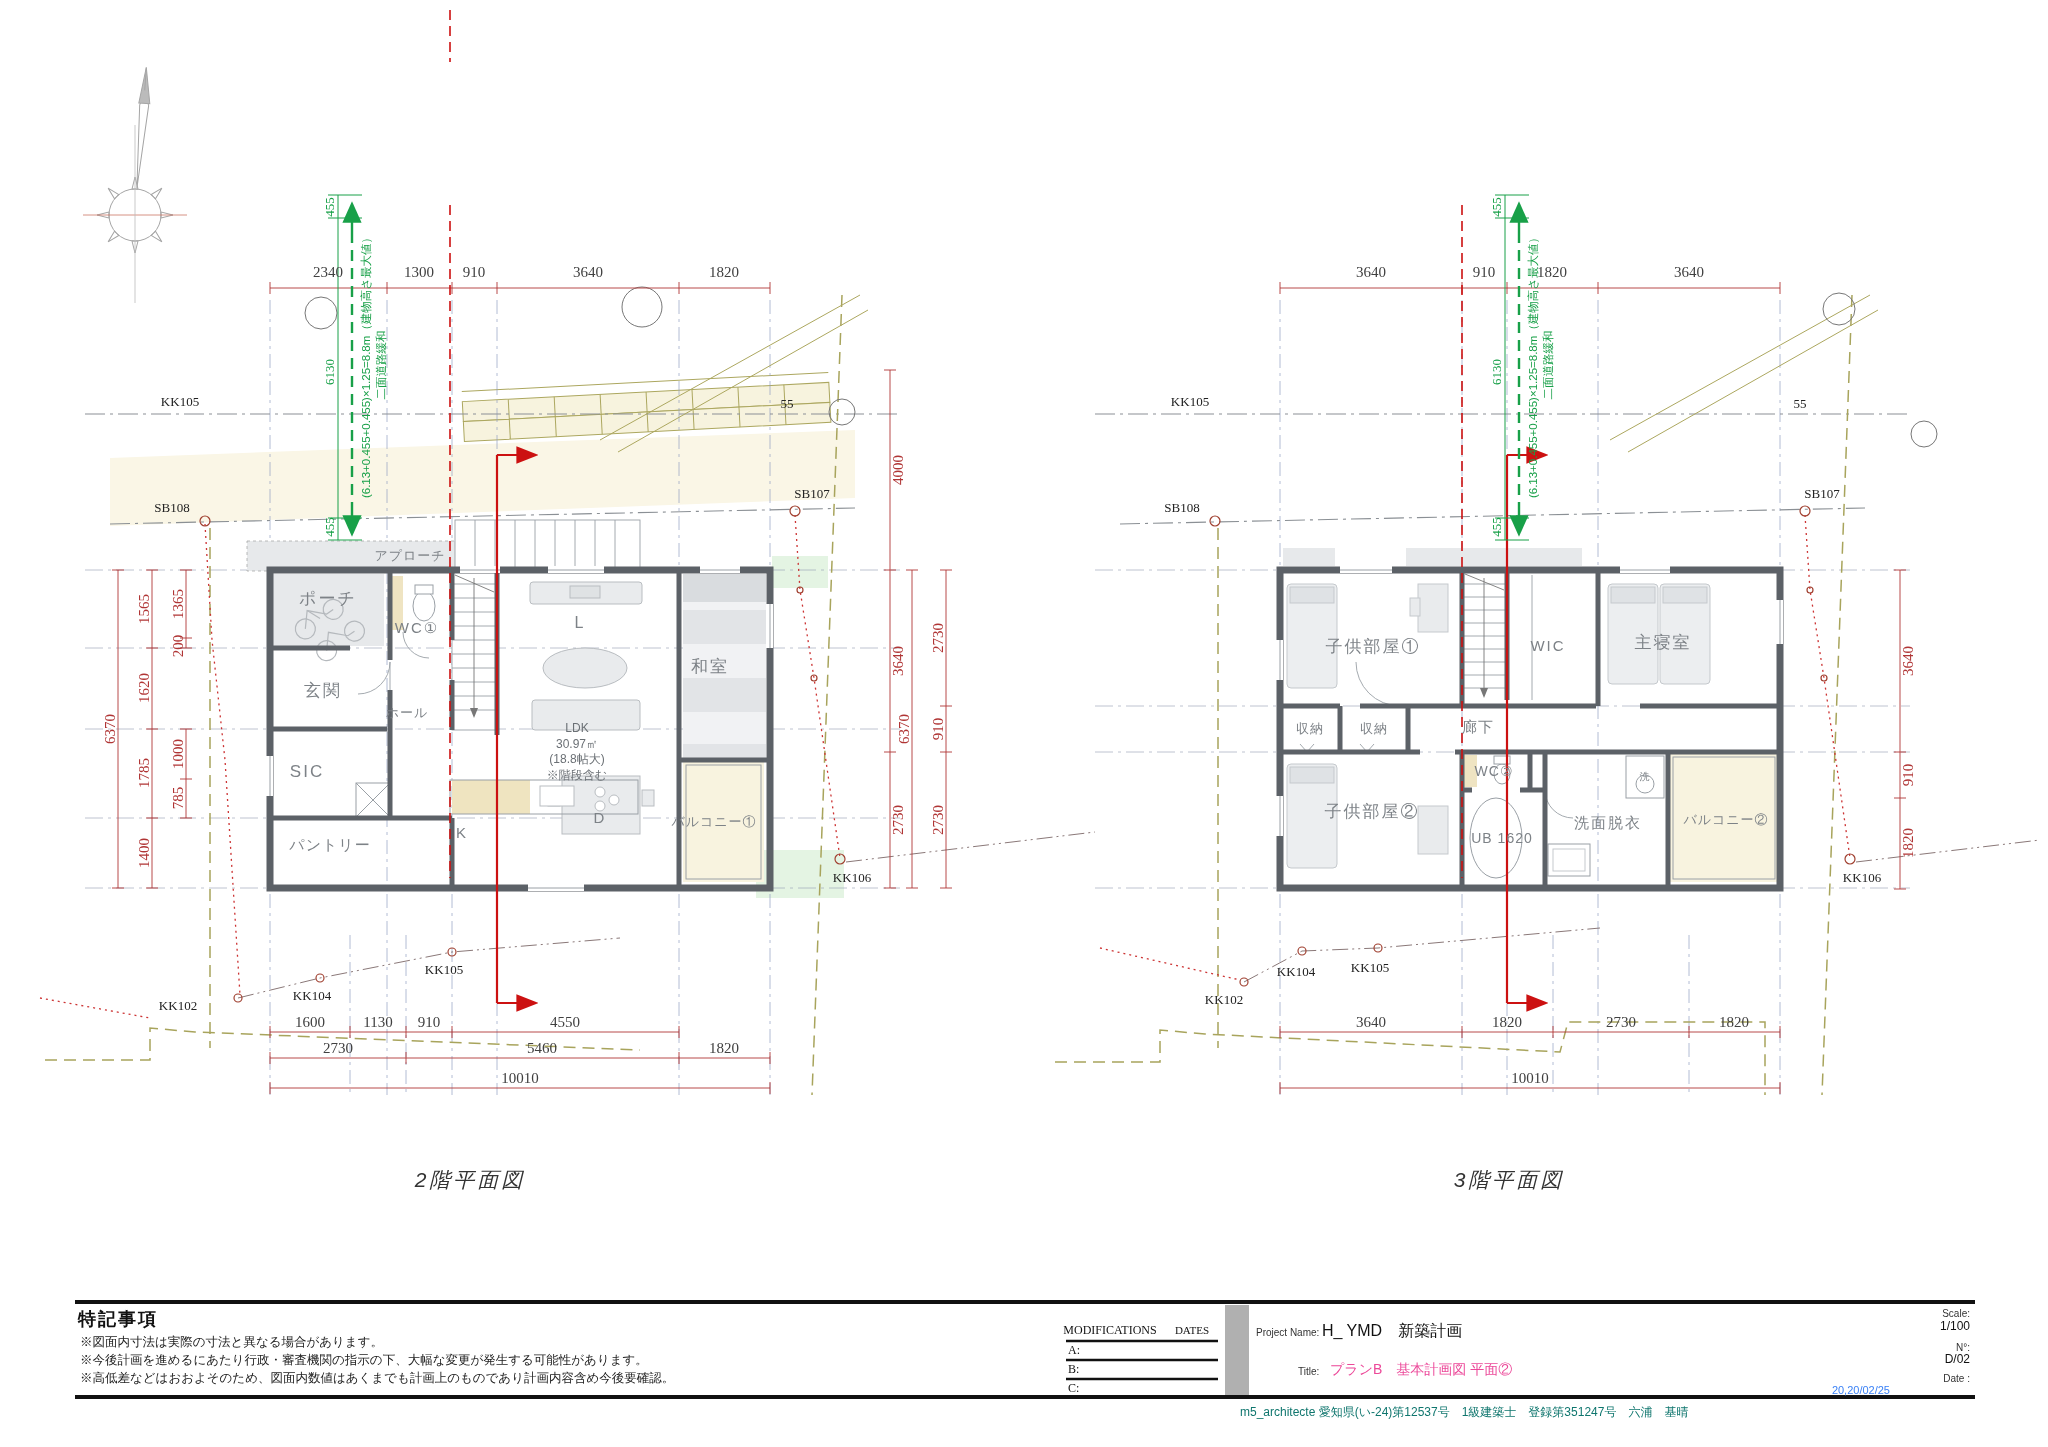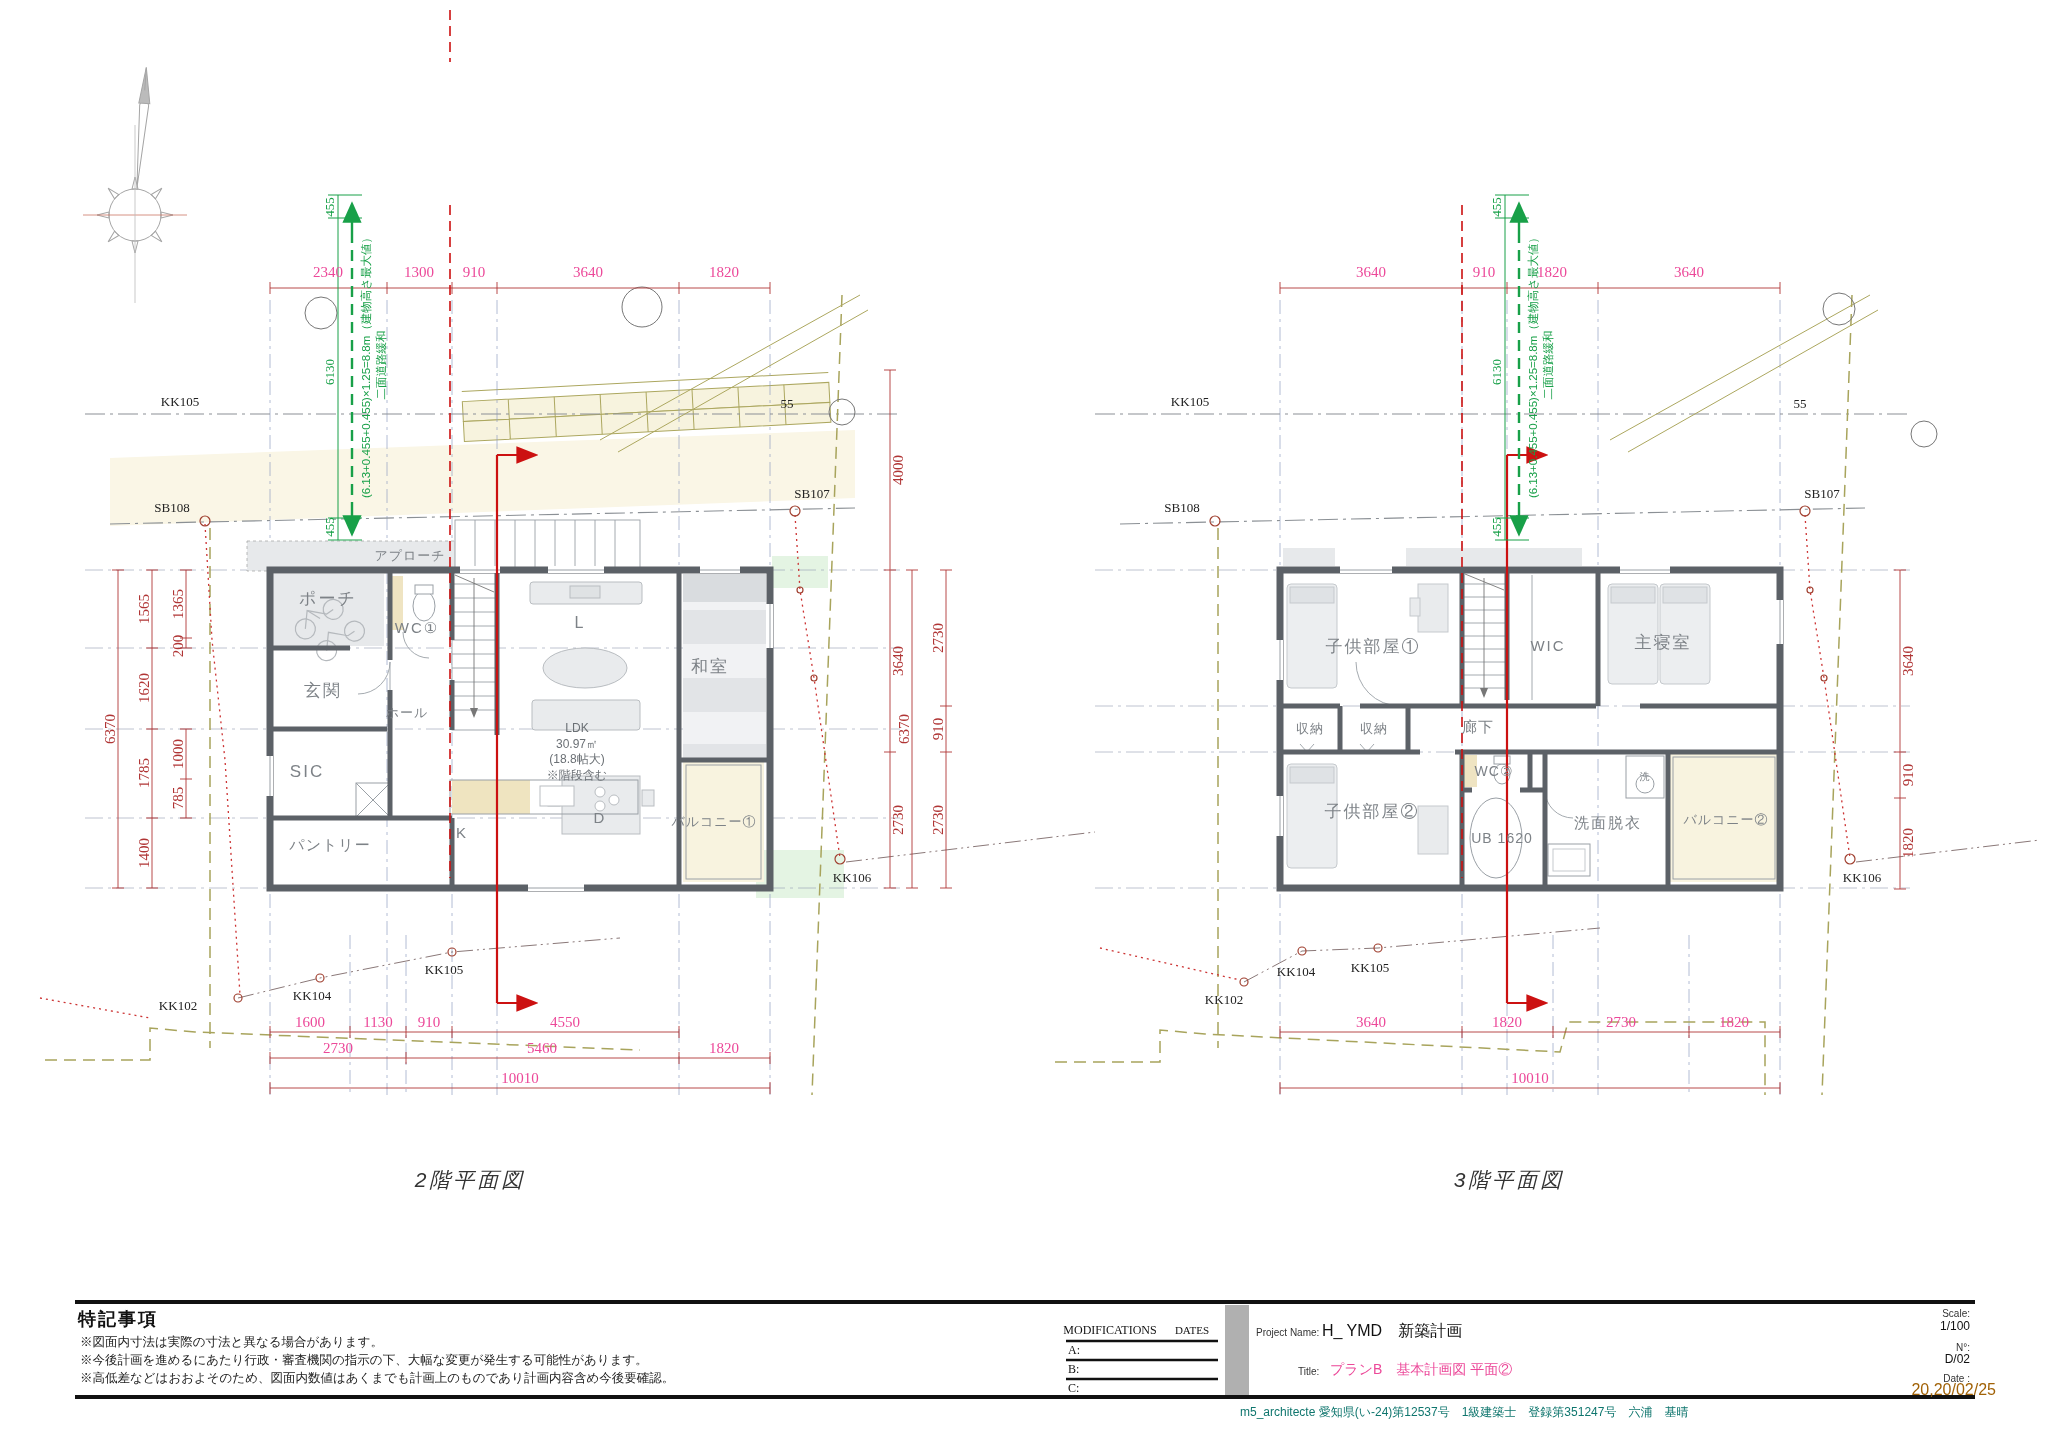--- a/index.html
+++ b/index.html
@@ -2,21 +2,21 @@
 <html><head>
 <meta charset="utf-8">
 <style>
   html,body{margin:0;padding:0;background:#fff;}
   #page{position:relative;width:2048px;height:1447px;background:#fff;overflow:hidden;
         font-family:"Liberation Sans",sans-serif;}
   svg{position:absolute;left:0;top:0;}
   .lbl{position:absolute;transform:translate(-50%,-50%);white-space:nowrap;}
   .room{color:#7d8287;font-size:17px;letter-spacing:2px;}
   .room-s{color:#7d8287;font-size:13px;letter-spacing:1px;}
-  .dim{color:#ec4899;font-family:"Liberation Serif",serif;font-size:15px;}
+  .dim{color:#404040;font-family:"Liberation Serif",serif;font-size:15px;}
   .dimv{color:#b03535;font-family:"Liberation Serif",serif;font-size:15px;
         transform:translate(-50%,-50%) rotate(-90deg);}
   .gdim{color:#18a048;font-family:"Liberation Serif",serif;font-size:13px;
         transform:translate(-50%,-50%) rotate(-90deg);}
   .gtext{color:#18a048;font-size:11.5px;line-height:1.3;text-align:center;
         transform:translate(-50%,-50%) rotate(-90deg);}
   .marker{color:#222;font-family:"Liberation Serif",serif;font-size:13px;}
   .caption{color:#333;font-size:21px;letter-spacing:3px;font-style:italic;}
   .ldkblk{color:#6b7075;font-size:12px;line-height:1.3;text-align:center;}
   .ldkblk span{display:block;}
@@ -561,18 +561,18 @@
   <span class="tb-serif" style="position:absolute;left:1068px;top:1381px;font-size:12px">C:</span>
   <span class="tb-label" style="position:absolute;left:1256px;top:1327px">Project Name:</span>
   <span class="tb-big" style="position:absolute;left:1322px;top:1321px">H_ YMD　新築計画</span>
   <span class="tb-label" style="position:absolute;left:1298px;top:1366px">Title:</span>
   <span class="tb-mid" style="position:absolute;left:1330px;top:1361px">プランB　基本計画図 平面②</span>
   <span class="tb-right tb-label" style="left:1970px;top:1313px">Scale:</span>
   <span class="tb-right" style="left:1970px;top:1326px;font-size:12px;color:#111">1/100</span>
   <span class="tb-right tb-label" style="left:1970px;top:1347px">N°:</span>
   <span class="tb-right" style="left:1970px;top:1359px;font-size:12px;color:#111">D/02</span>
   <span class="tb-right tb-label" style="left:1970px;top:1378px">Date :</span>
-  <span class="tb-right" style="left:1996px;top:1390px;font-size:16px;color:#a16207">20,20/02/25</span>
+  <span class="tb-right" style="left:1890px;top:1390px;font-size:11px;color:#3b82f6">20,20/02/25</span>
 </div>
 
 <span class="footer" style="position:absolute;left:1240px;top:1404px">m5_architecte 愛知県(い-24)第12537号　1級建築士　登録第351247号　六浦　基晴</span>
 
 </div>
 
 </body></html>

